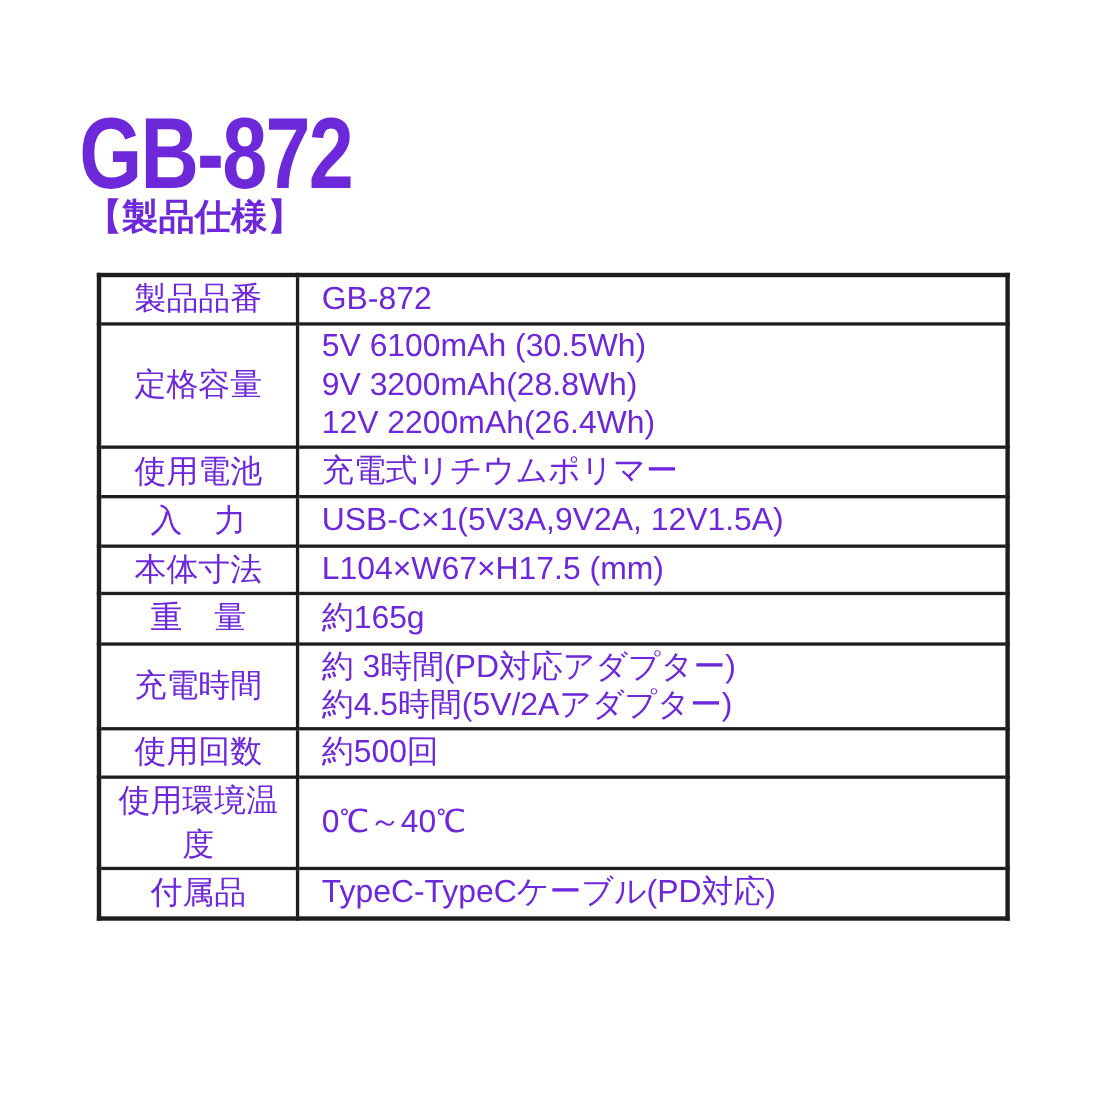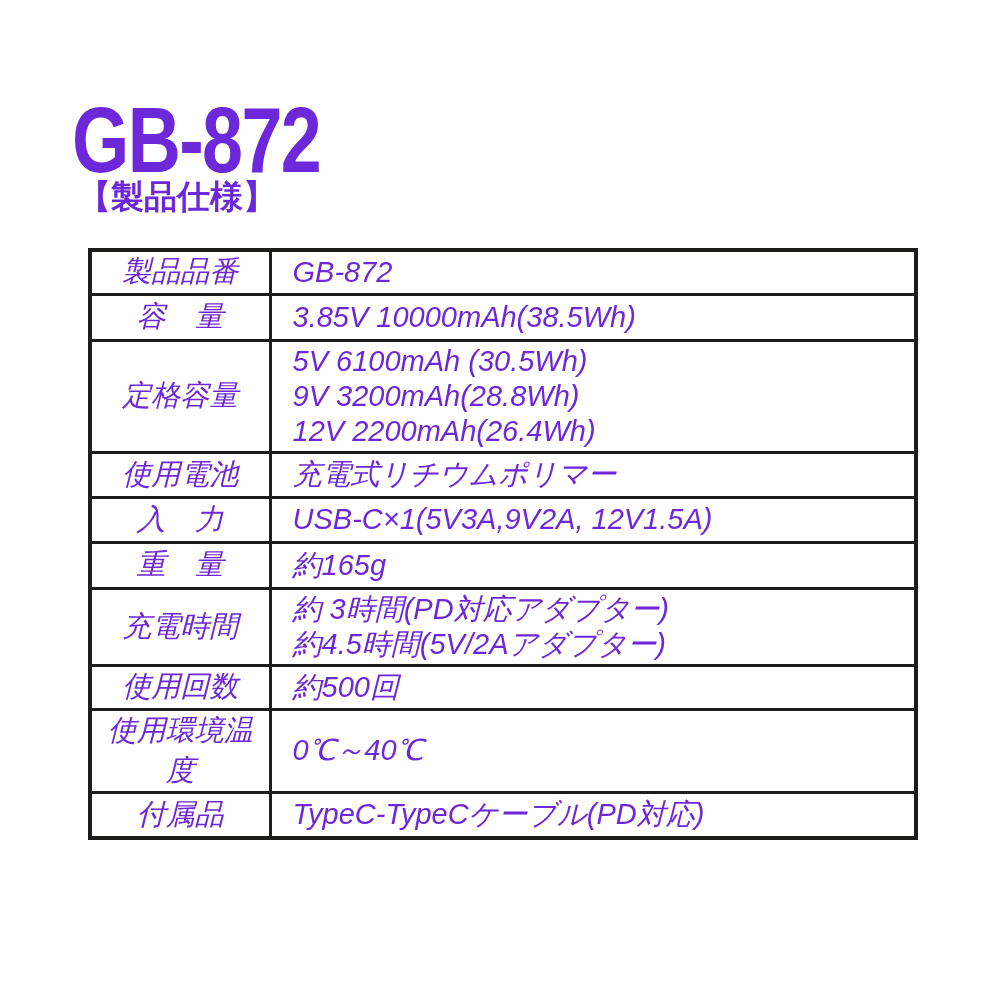--- a/index.html
+++ b/index.html
@@ -24,21 +24,20 @@
     position:absolute;left:78px;top:175px;
     font-size:33px;font-weight:700;
     white-space:nowrap;
   }
   table.spec{
     position:absolute;left:88px;top:248px;
     width:830px;
     border-collapse:collapse;
     table-layout:fixed;
     border:4px solid #1d1d1b;
-    font-style:italic;
   }
   table.spec td{
     border:3px solid #1d1d1b;
     vertical-align:middle;
   }
   td.label{
     width:180px;
     text-align:center;
     font-size:29px;
     padding:0 2px;
@@ -66,44 +65,44 @@
       <col style="width:180px">
         <col>
     </colgroup>
     <tbody>
       <tr style="height:44px">
         <td class="label">製品品番</td>
         <td class="value">
           <div class="line">GB-872</div>
         </td>
       </tr>
-      <tr style="height:46px">
-        <td class="label">容　量</td>
-        <td class="value">
-          <div class="line">3.85V 10000mAh(38.5Wh)</div>
-        </td>
-      </tr>
       <tr style="height:104px">
         <td class="label">定格容量</td>
         <td class="value">
           <div class="line">5V 6100mAh (30.5Wh)</div>
           <div class="line">9V 3200mAh(28.8Wh)</div>
           <div class="line">12V 2200mAh(26.4Wh)</div>
         </td>
       </tr>
       <tr style="height:45px">
         <td class="label">使用電池</td>
         <td class="value">
           <div class="line">充電式リチウムポリマー</div>
         </td>
       </tr>
       <tr style="height:45px">
         <td class="label">入　力</td>
         <td class="value">
           <div class="line">USB-C×1(5V3A,9V2A, 12V1.5A)</div>
+        </td>
+      </tr>
+      <tr style="height:42px">
+        <td class="label">本体寸法</td>
+        <td class="value">
+          <div class="line">L104×W67×H17.5 (mm)</div>
         </td>
       </tr>
       <tr style="height:46px">
         <td class="label">重　量</td>
         <td class="value">
           <div class="line">約165g</div>
         </td>
       </tr>
       <tr style="height:76px">
         <td class="label">充電時間</td>

